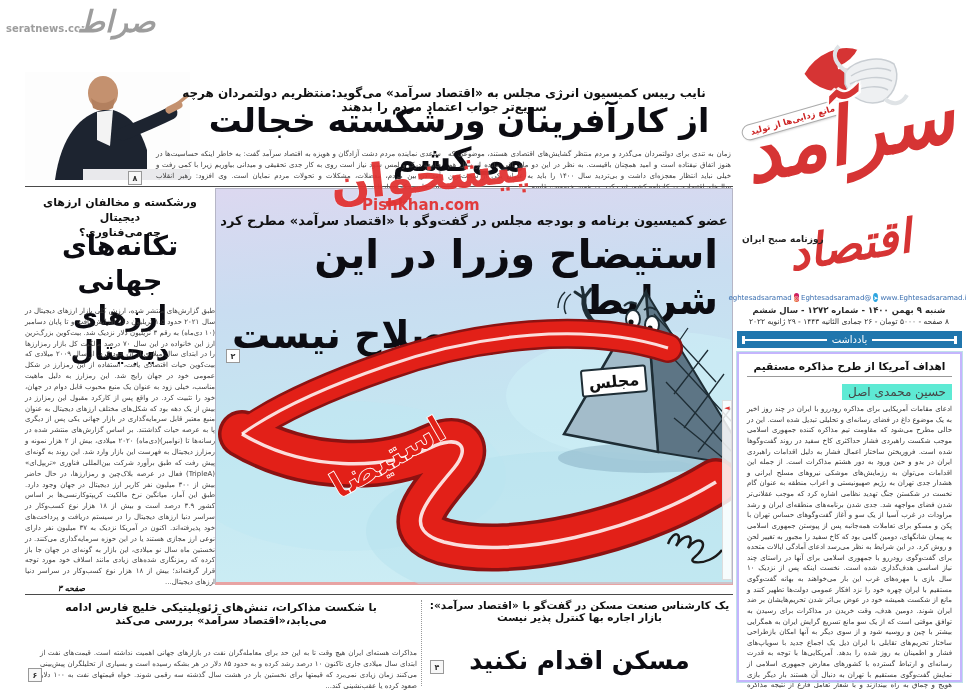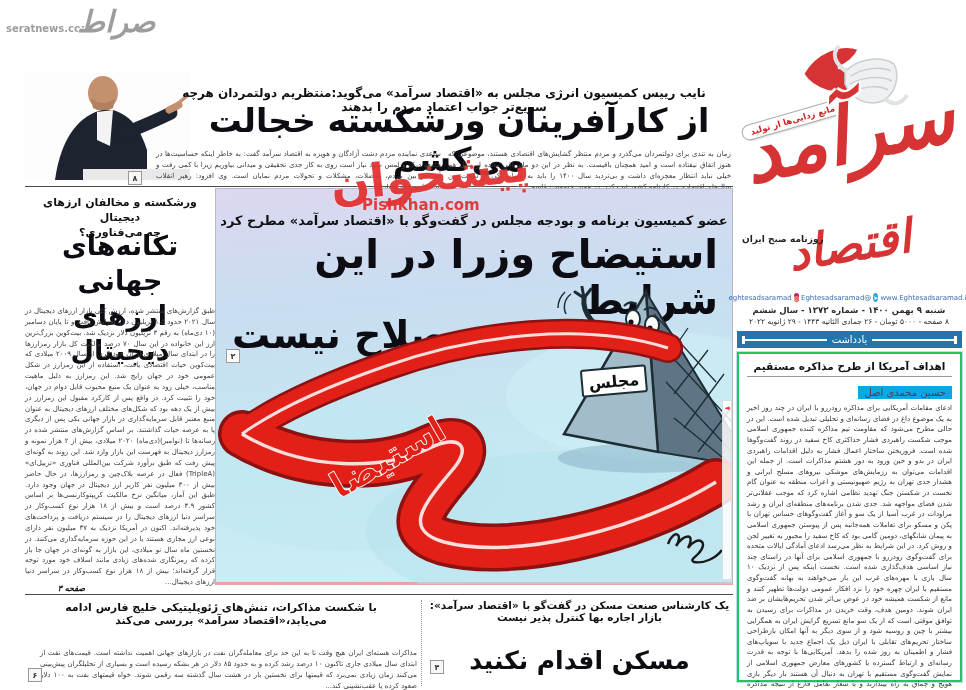--- a/index.html
+++ b/index.html
@@ -43,25 +43,25 @@
   .ig{background:linear-gradient(45deg,#f09433,#dc2743,#bc1888);border-radius:3px;}
   .dateline1{left:735px;top:305px;width:228px;font-size:8.5px;font-weight:bold;color:#2b2b2b;}
   .dateline2{left:735px;top:317px;width:228px;font-size:7.5px;color:#2b2b2b;}
   
   .note-band{left:737px;top:331px;width:225px;height:17px;background:#2076ad;color:#fff;
      display:flex;align-items:center;gap:5px;padding:0 5px;box-sizing:border-box;}
   .note-band .lbl{font-size:10px;font-weight:normal;flex:0 0 auto;}
   .note-band .line{flex:1;height:2px;background:#fff;position:relative;}
   .note-band .line::before{content:"";position:absolute;top:-3px;width:3px;height:8px;background:#fff;}
   .note-band .line.r::before{right:0;} .note-band .line.l::before{left:0;}
-  .note-box{left:737px;top:352px;width:225px;height:330px;background:#fff;border:2px solid #22c55e;
+  .note-box{left:737px;top:352px;width:225px;height:330px;background:#fff;border:2px solid #c4b5fd;
      outline:1px solid #bfe0ea;box-sizing:border-box;padding:6px 8px;}
   .note-title{font-size:10.5px;font-weight:bold;text-align:center;color:#111;border-bottom:1px solid #999;
      padding-bottom:4px;margin-bottom:4px;}
-  .note-author{font-size:10px;color:#444;background:#0ea5e9;display:inline-block;padding:1px 6px;margin-bottom:4px;}
+  .note-author{font-size:12px;color:#444;background:#5eead4;display:inline-block;padding:1px 6px;margin-bottom:4px;}
   .note-body{font-size:7px;line-height:1.52;color:#333;}
   
   .feature{left:215px;top:188px;width:518px;height:397px;
      background:linear-gradient(175deg,#dcd8f0 0%,#c9ddf1 28%,#c4e7f1 60%,#cdeef5 100%);
      border:1px solid #b6b6c6;border-bottom:3px solid #e8a3a3;box-sizing:border-box;}
   .feat-kicker{left:0;top:24px;width:100%;font-size:13px;}
   .feat-h1{right:14px;top:42px;font-size:40px;}
   .feat-h2{left:16px;top:124px;font-size:38px;}
   .credit-strip{left:722px;top:400px;width:10px;height:180px;background:rgba(255,255,255,.85);
      border:1px solid #ddd;z-index:5;display:flex;flex-direction:column;align-items:center;padding-top:4px;box-sizing:border-box;}

